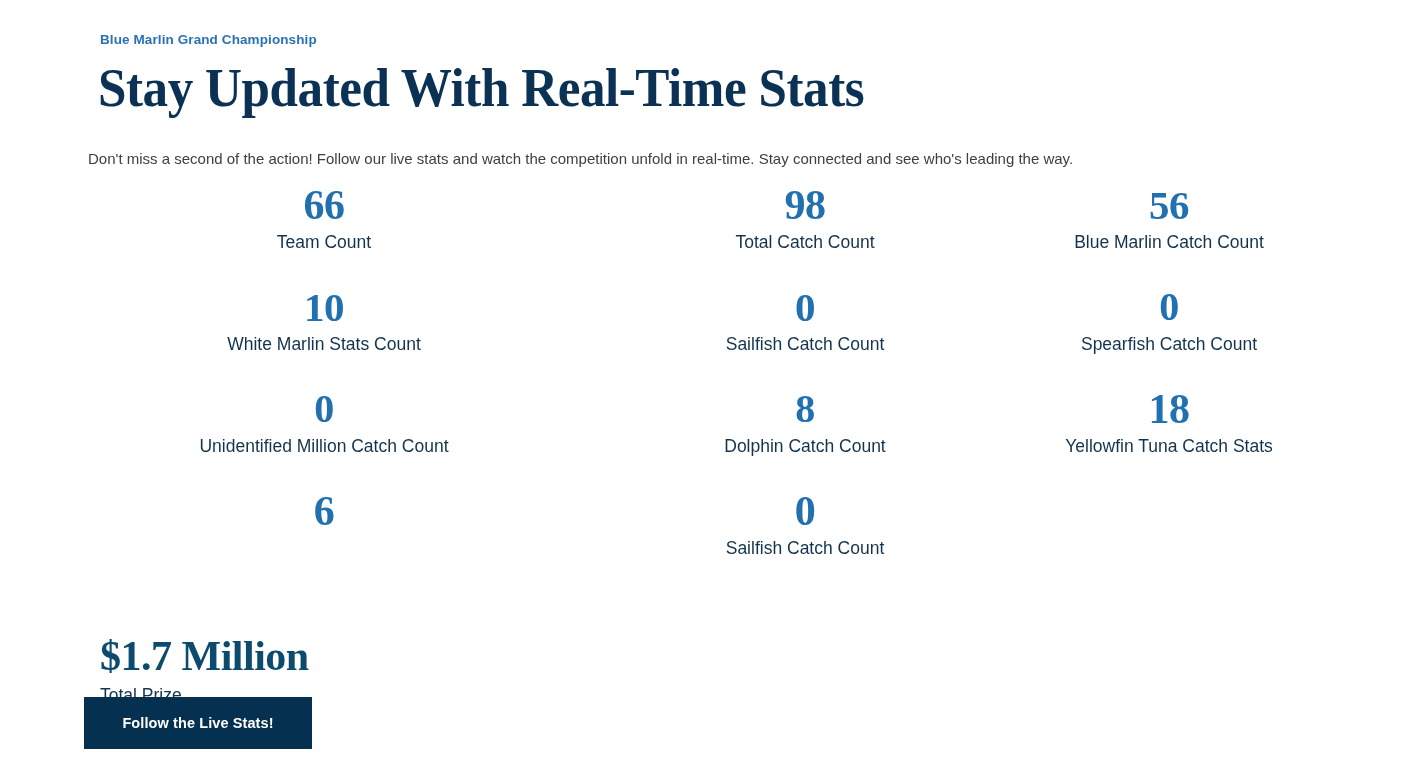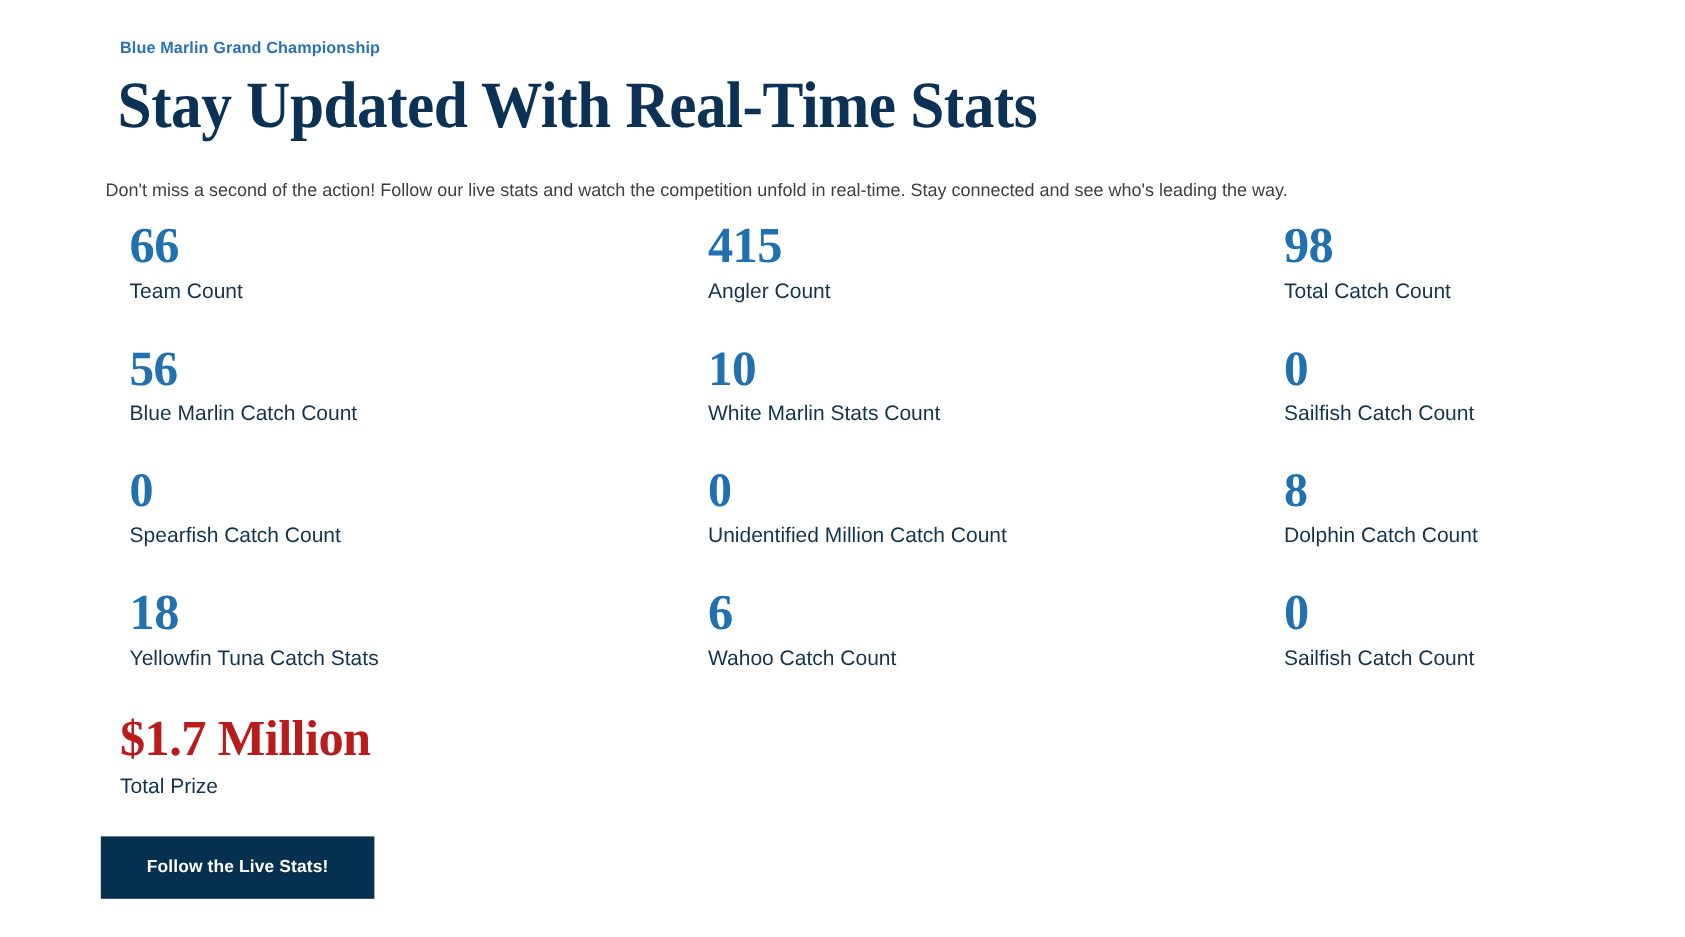--- a/index.html
+++ b/index.html
@@ -59,26 +59,27 @@
     font-size: 15px;
     line-height: 22px;
     color: #3f3f3f;
     white-space: nowrap;
     font-weight: 400;
   }
 
   
   .stats {
     position: absolute;
-    left: 108px;
+    left: 83px;
     top: 182px;
     width: 1210px;
     display: grid;
     grid-template-columns: 482px 480px 248px;
     grid-auto-rows: 102px;
+    text-align: center;
   }
 
   .stat {
     position: relative;
   }
 
   .stat-value {
     font-family: "Liberation Serif", "DejaVu Serif", serif;
     font-weight: 700;
     font-size: 42px;
@@ -107,22 +108,23 @@
     position: absolute;
     left: 100px;
     top: 592px;
   }
   .prize-value {
     font-family: "Liberation Serif", "DejaVu Serif", serif;
     font-weight: 700;
     font-size: 42px;
     line-height: 48px;
     letter-spacing: -0.5px;
-    color: #b91c1c;
-    white-space: nowrap;
+    color: #0c4a6e;
+    white-space: nowrap;
+    margin-top: 40px;
   }
   .prize-label {
     margin-top: 3px;
     font-size: 17.5px;
     line-height: 24px;
     color: #14344d;
   }
 
   
   .cta {
@@ -156,24 +158,20 @@
   <h1 class="headline">Stay Updated With Real-Time Stats</h1>
 
   <div class="subtitle">Don't miss a second of the action! Follow our live stats and watch the competition unfold in real-time. Stay connected and see who's leading the way.</div>
 
   <div class="stats">
       <div class="stat row1">
         <div class="stat-value">66</div>
         <div class="stat-label">Team Count</div>
       </div>
       <div class="stat row1">
-        <div class="stat-value">415</div>
-        <div class="stat-label">Angler Count</div>
-      </div>
-      <div class="stat row1">
         <div class="stat-value">98</div>
         <div class="stat-label">Total Catch Count</div>
       </div>
       <div class="stat row2">
         <div class="stat-value">56</div>
         <div class="stat-label">Blue Marlin Catch Count</div>
       </div>
       <div class="stat row2">
         <div class="stat-value">10</div>
         <div class="stat-label">White Marlin Stats Count</div>
@@ -193,21 +191,20 @@
       <div class="stat row3">
         <div class="stat-value">8</div>
         <div class="stat-label">Dolphin Catch Count</div>
       </div>
       <div class="stat row4">
         <div class="stat-value">18</div>
         <div class="stat-label">Yellowfin Tuna Catch Stats</div>
       </div>
       <div class="stat row4">
         <div class="stat-value">6</div>
-        <div class="stat-label">Wahoo Catch Count</div>
       </div>
       <div class="stat row4">
         <div class="stat-value">0</div>
         <div class="stat-label">Sailfish Catch Count</div>
       </div>
     </div>
 
   <div class="prize">
     <div class="prize-value">$1.7 Million</div>
     <div class="prize-label">Total Prize</div>

